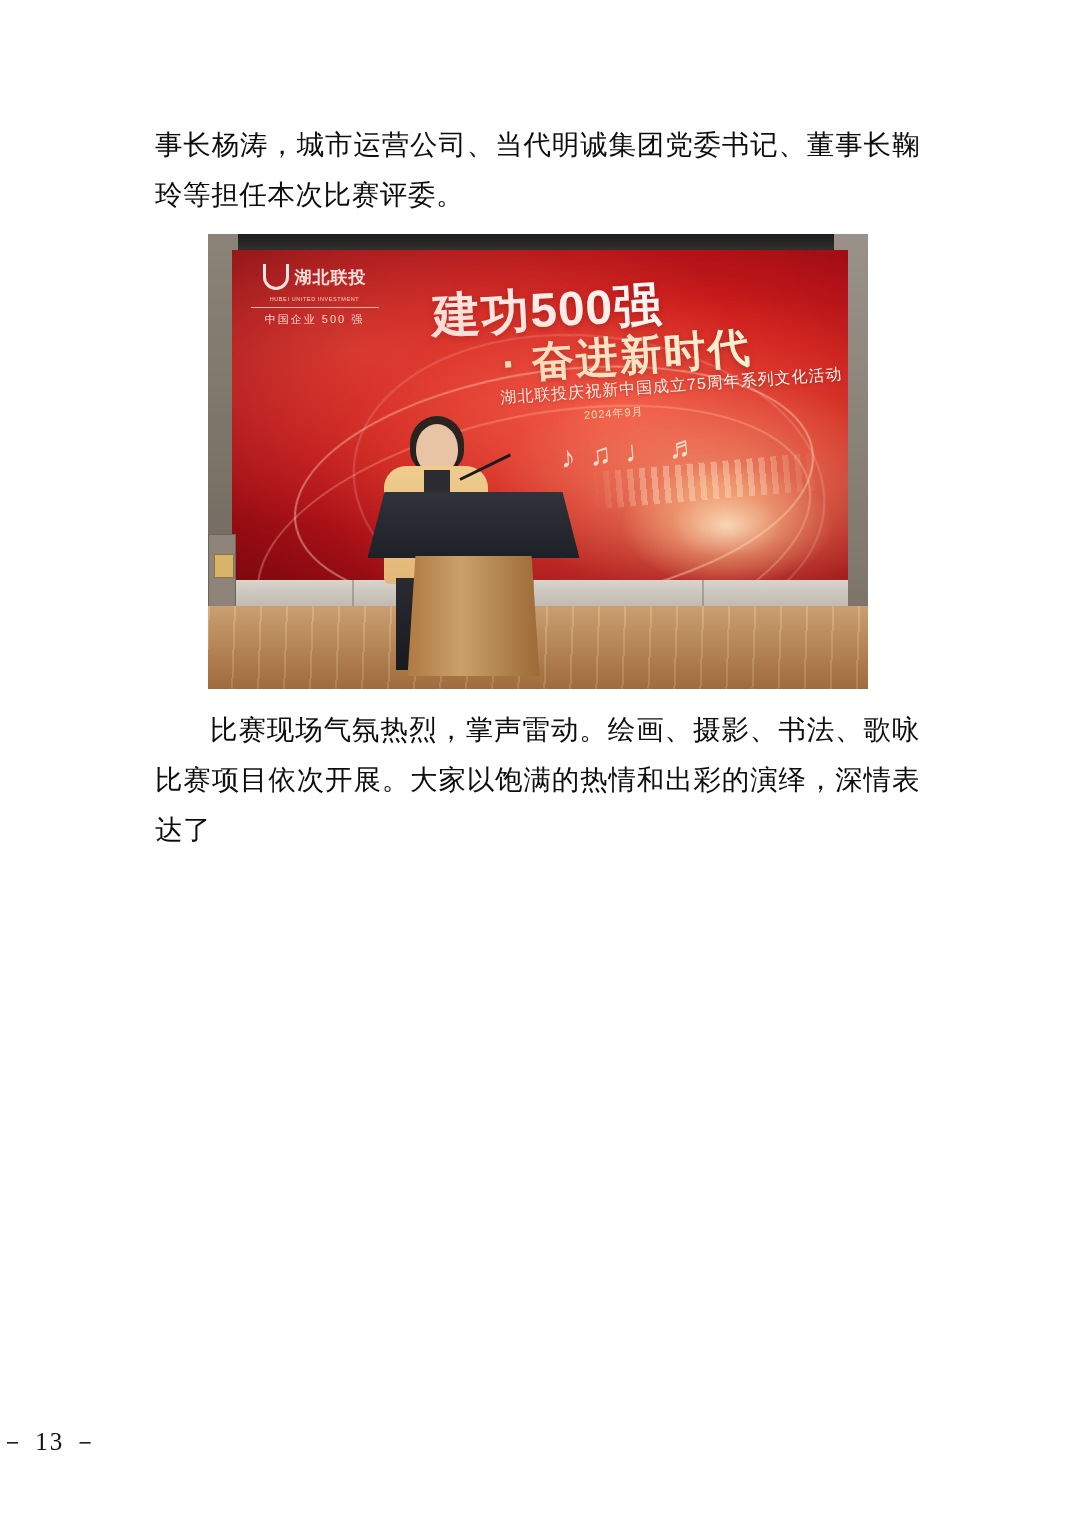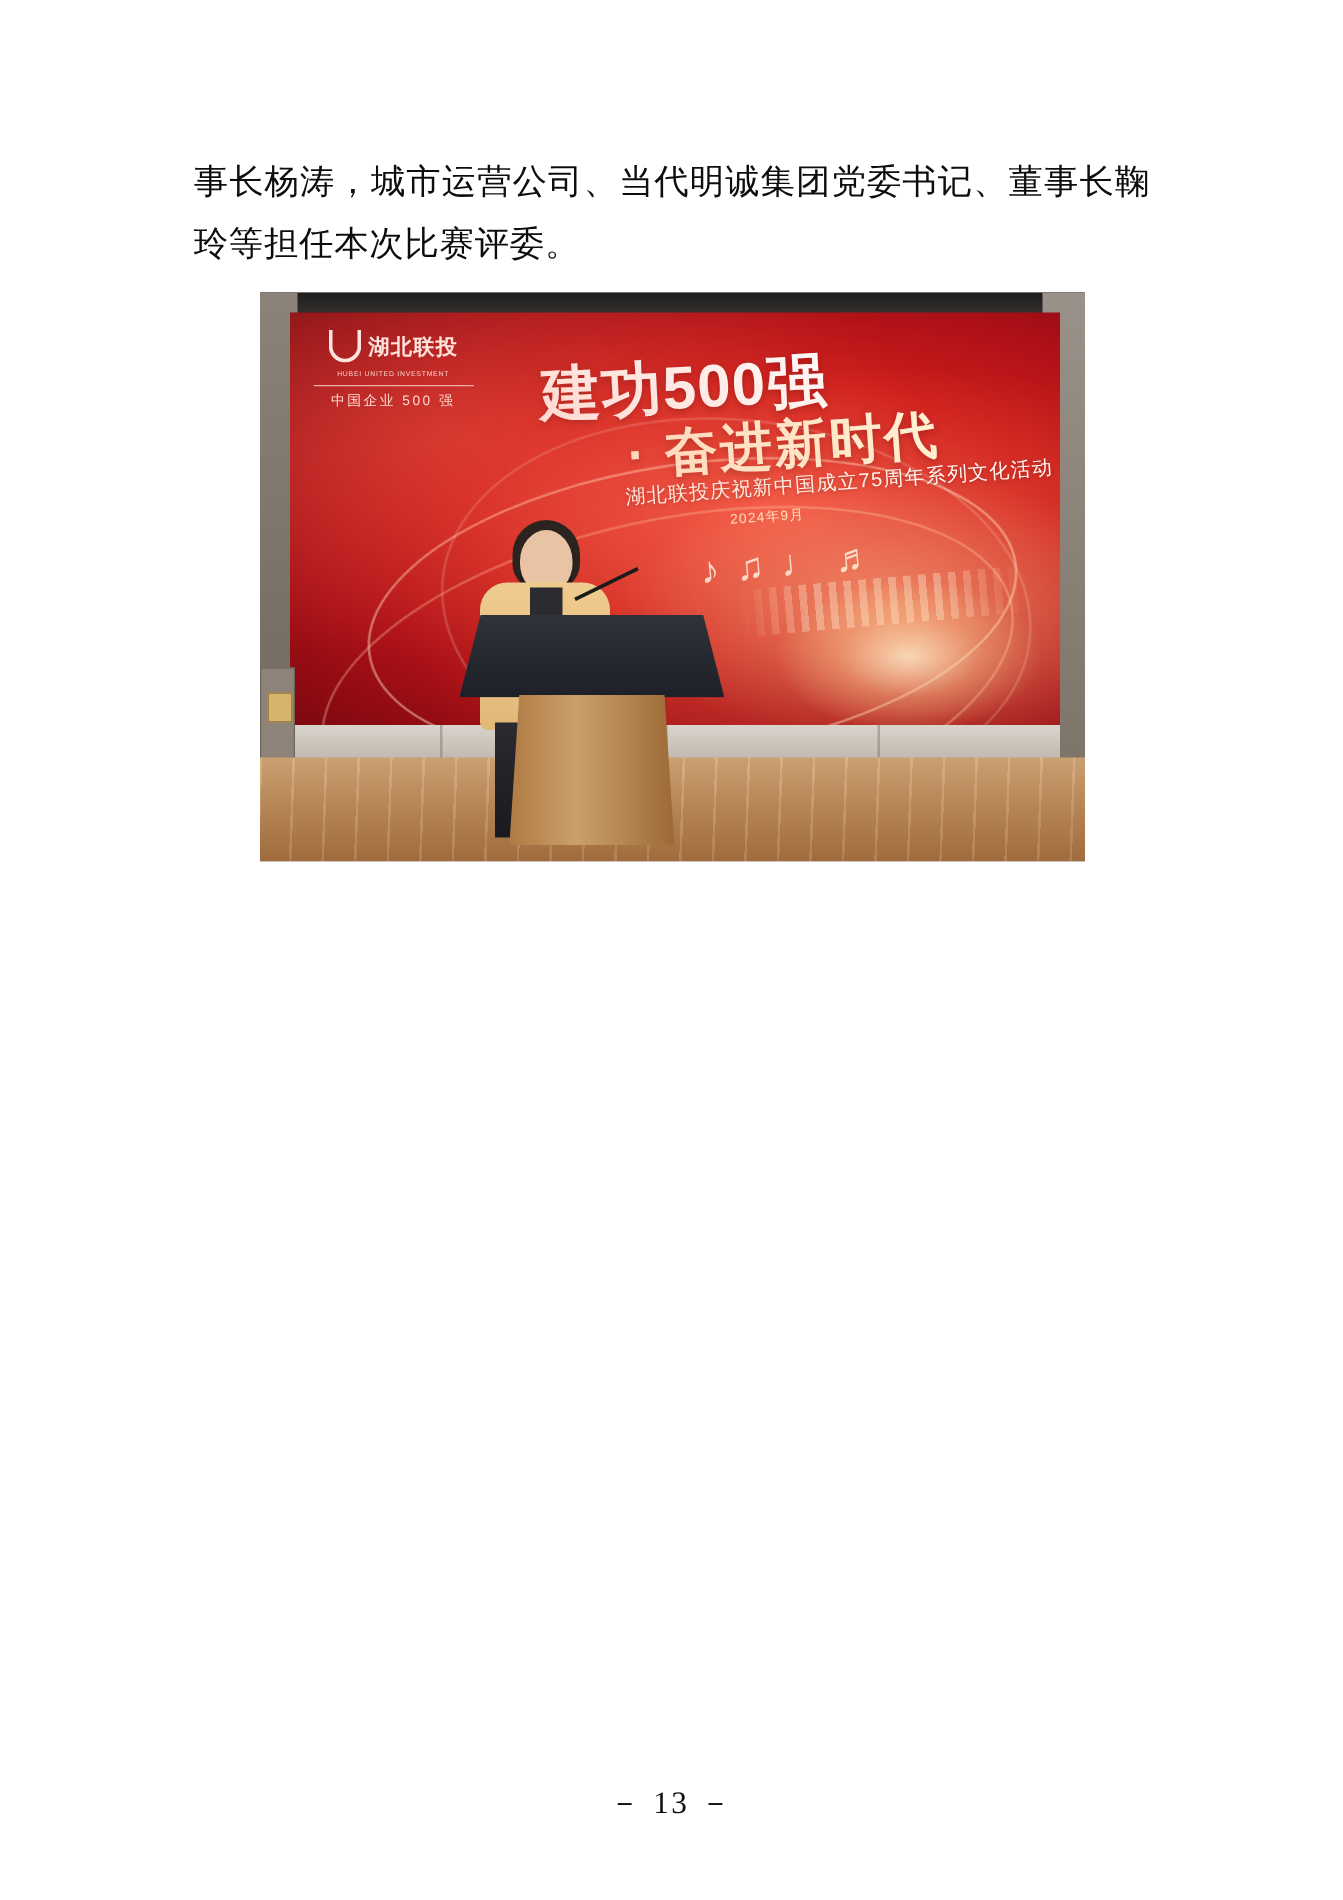--- a/index.html
+++ b/index.html
@@ -310,21 +310,21 @@
     left: 6px; top: 320px;
     width: 18px; height: 22px;
     background: #d8b36a;
     border: 1px solid #8e7340;
   }
   .footer {
     position: absolute;
     left: 0;
     bottom: 62px;
     width: 100%;
-    text-align: center;
+    text-align: left;
     font-size: 25px;
     letter-spacing: 2px;
     color: #111;
   }
 </style>
 </head>
 <body>
 
 <div class="page">
   <div class="content">
@@ -383,17 +383,18 @@
 
         <div class="podium">
           <div class="podium-top"></div>
           <div class="podium-body"></div>
         </div>
 
       </div>
     </div>
 
 
+    <p class="para indent">比赛现场气氛热烈，掌声雷动。绘画、摄影、书法、歌咏比赛项目依次开展。大家以饱满的热情和出彩的演绎，深情表达了</p>
 
   </div>
 
   <div class="footer">－ 13 －</div>
 </div>
 
 </body></html>

